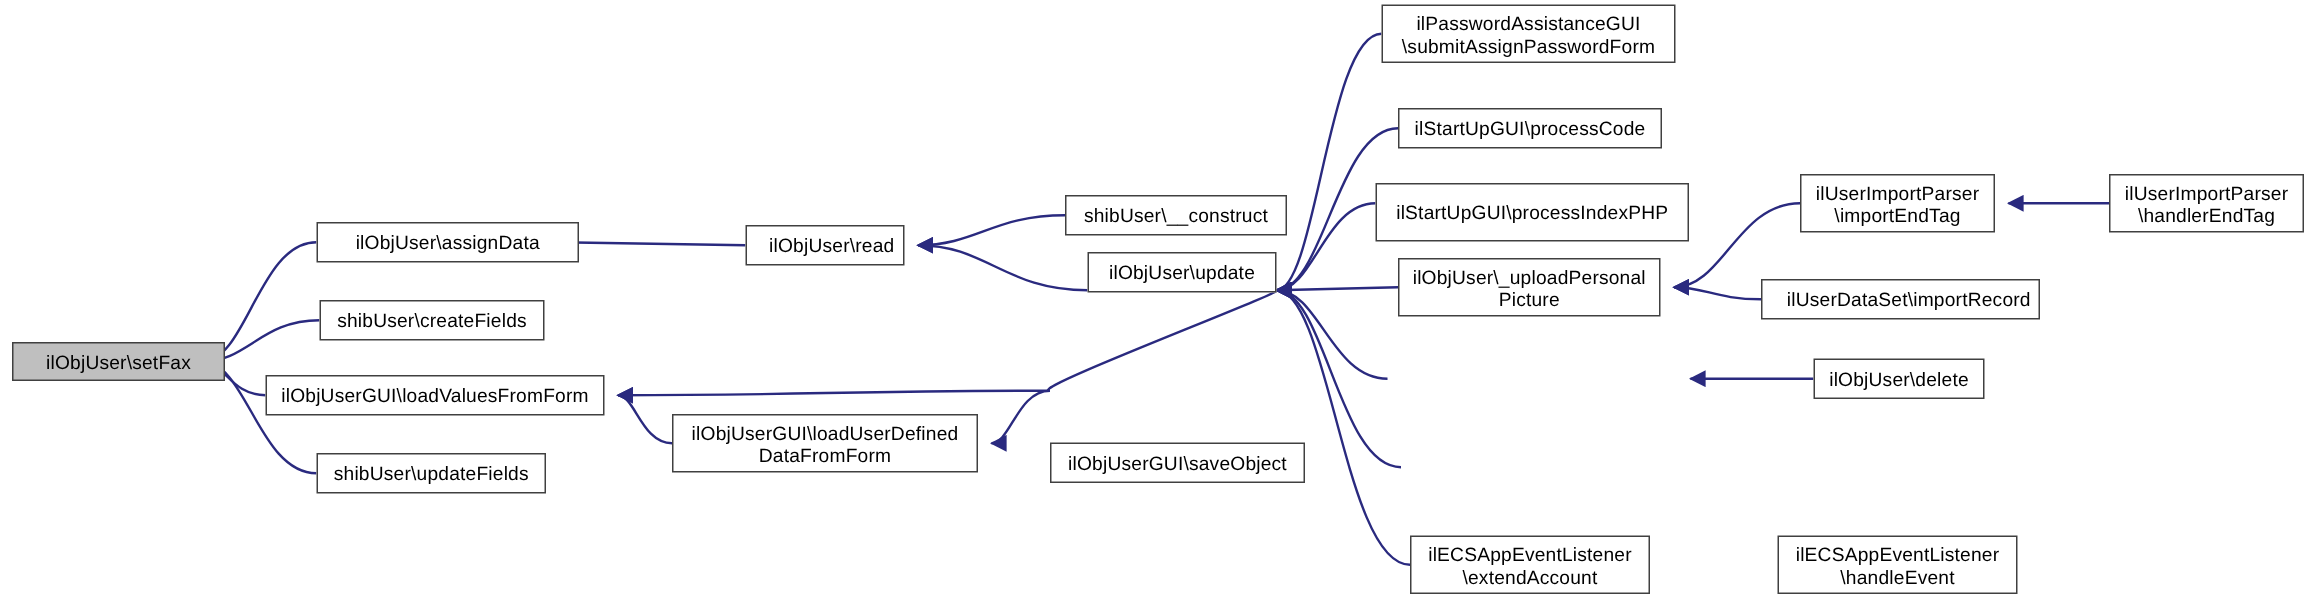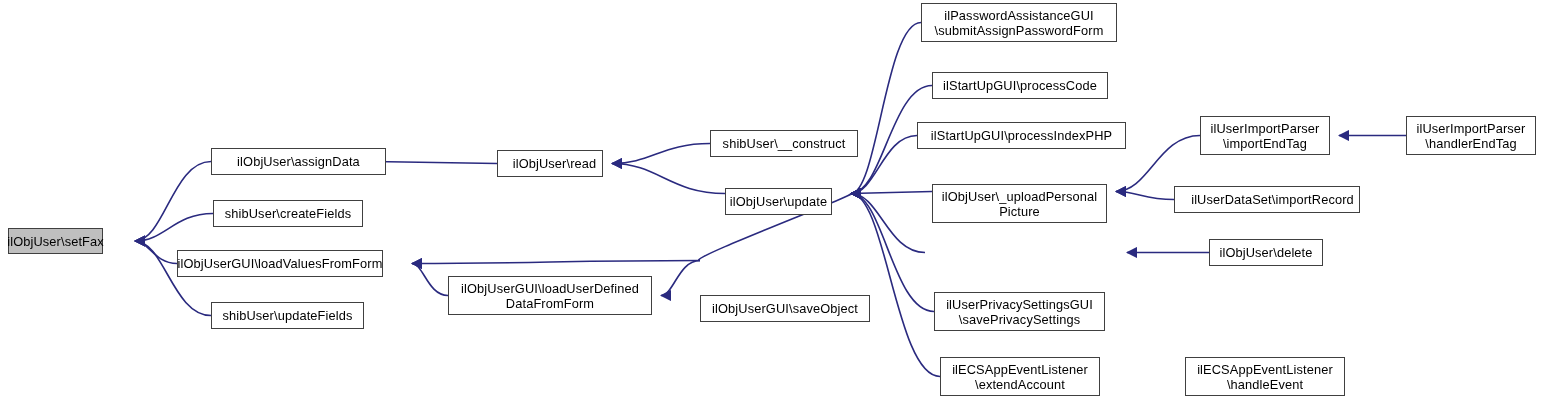--- a/index.html
+++ b/index.html
@@ -74,39 +74,37 @@
         <path d="M 934 311.5 C 892.6 311.5, 883.4 193.5, 851 193.5" marker-end="url(#arrow)"></path>
         <path d="M 940 376.5 C 895.9 376.5, 886.1 193.5, 851 193.5" marker-end="url(#arrow)"></path>
         <path d="M 700 260.5 C 682 260.5, 860 193.5, 851 193.5" marker-end="url(#arrow)"></path>
         <path d="M 1200 135.5 C 1158.15 135.5, 1148.85 191.5, 1116 191.5" marker-end="url(#arrow)"></path>
         <path d="M 1174 199.5 C 1143.85 199.5, 1137.15 191.5, 1116 191.5" marker-end="url(#arrow)"></path>
         <path d="M 1209 252.5 L 1127 252.5" marker-end="url(#arrow)"></path>
         <path d="M 1406 135.5 L 1339 135.5" marker-end="url(#arrow)"></path>
       </g>
   </svg>
 
-<div class="node current" style="left: 8px; top: 228px; width: 95px; height: 26px;">ilObjUser\setFax</div>
+<div class="node current" style="left: 8px; top: 228px; width: 142px; height: 26px;">ilObjUser\setFax</div>
     <div class="node" style="left: 211px; top: 148px; width: 175px; height: 27px;">ilObjUser\assignData</div>
     <div class="node" style="left: 213px; top: 200px; width: 150px; height: 27px;">shibUser\createFields</div>
-    <div class="node" style="left: 177px; top: 250px; width: 206px; height: 27px;">ilObjUserGUI\loadValuesFromForm</div>
+    <div class="node" style="left: 177px; top: 250px; width: 226px; height: 27px;">ilObjUserGUI\loadValuesFromForm</div>
     <div class="node" style="left: 211px; top: 302px; width: 153px; height: 27px;">shibUser\updateFields</div>
     <div class="node" style="left: 497px; top: 150px; width: 106px; height: 27px; padding-left: 12px;">ilObjUser\read</div>
     <div class="node" style="left: 448px; top: 276px; width: 204px; height: 39px;">ilObjUserGUI\loadUserDefined
 DataFromForm</div>
     <div class="node" style="left: 710px; top: 130px; width: 148px; height: 27px;">shibUser\__construct</div>
-    <div class="node" style="left: 725px; top: 188px; width: 107px; height: 27px;">ilObjUser\update</div>
+    <div class="node" style="left: 725px; top: 168px; width: 126px; height: 27px;">ilObjUser\update</div>
     <div class="node" style="left: 700px; top: 247px; width: 170px; height: 27px; margin-top: 48px;">ilObjUserGUI\saveObject</div>
     <div class="node" style="left: 921px; top: 3px; width: 196px; height: 39px;">ilPasswordAssistanceGUI
 \submitAssignPasswordForm</div>
     <div class="node" style="left: 932px; top: 72px; width: 176px; height: 27px;">ilStartUpGUI\processCode</div>
-    <div class="node" style="left: 917px; top: 122px; width: 209px; height: 27px;">ilStartUpGUI\processIndexPHP</div>
-    <div class="node" style="left: 932px; top: 172px; width: 175px; height: 39px; margin-top: 12px;">ilObjUser\_uploadPersonal
+    <div class="node" style="left: 917px; top: 122px; width: 209px; height: 39px;">ilStartUpGUI\processIndexPHP</div>
+    <div class="node" style="left: 932px; top: 172px; width: 175px; height: 39px;">ilObjUser\_uploadPersonal
 Picture</div>
-    <div class="node" style="left: 934px; top: 292px; width: 171px; height: 39px;">ilUserPrivacySettingsGUI
-\savePrivacySettings</div>
     <div class="node" style="left: 940px; top: 357px; width: 160px; height: 39px;">ilECSAppEventListener
 \extendAccount</div>
     <div class="node" style="left: 1200px; top: 116px; width: 130px; height: 39px;">ilUserImportParser
 \importEndTag</div>
     <div class="node" style="left: 1174px; top: 186px; width: 186px; height: 27px; padding-left: 14px;">ilUserDataSet\importRecord</div>
     <div class="node" style="left: 1209px; top: 239px; width: 114px; height: 27px;">ilObjUser\delete</div>
     <div class="node" style="left: 1406px; top: 116px; width: 130px; height: 39px;">ilUserImportParser
 \handlerEndTag</div>
     <div class="node" style="left: 1185px; top: 357px; width: 160px; height: 39px;">ilECSAppEventListener
 \handleEvent</div>

